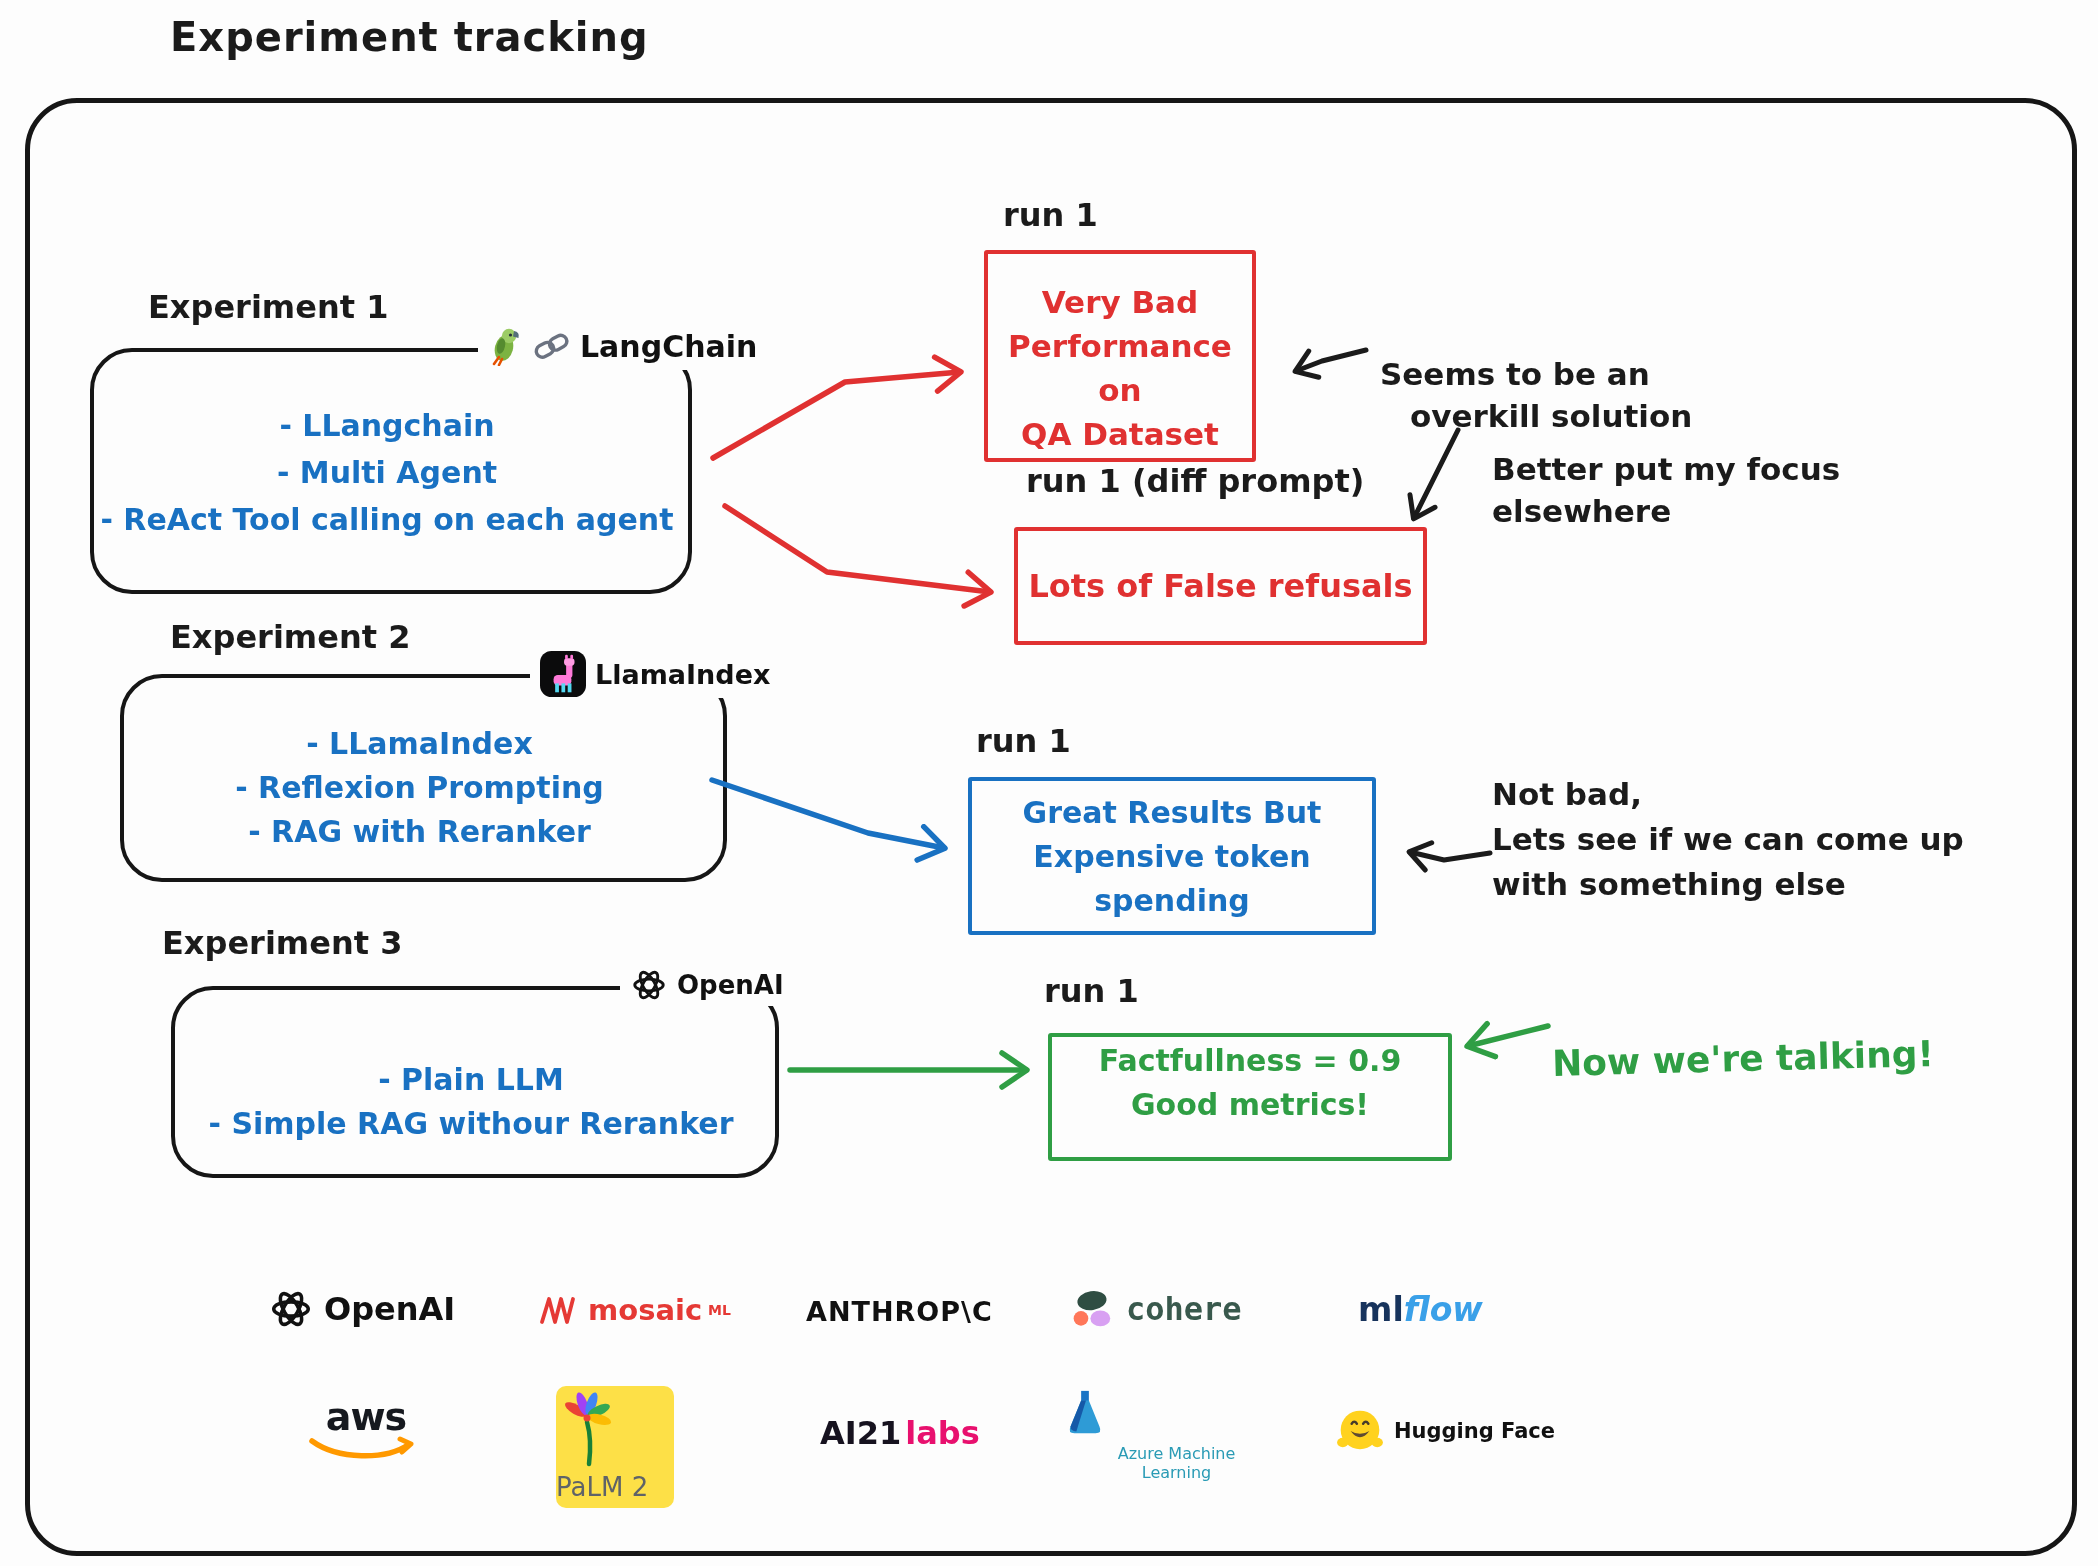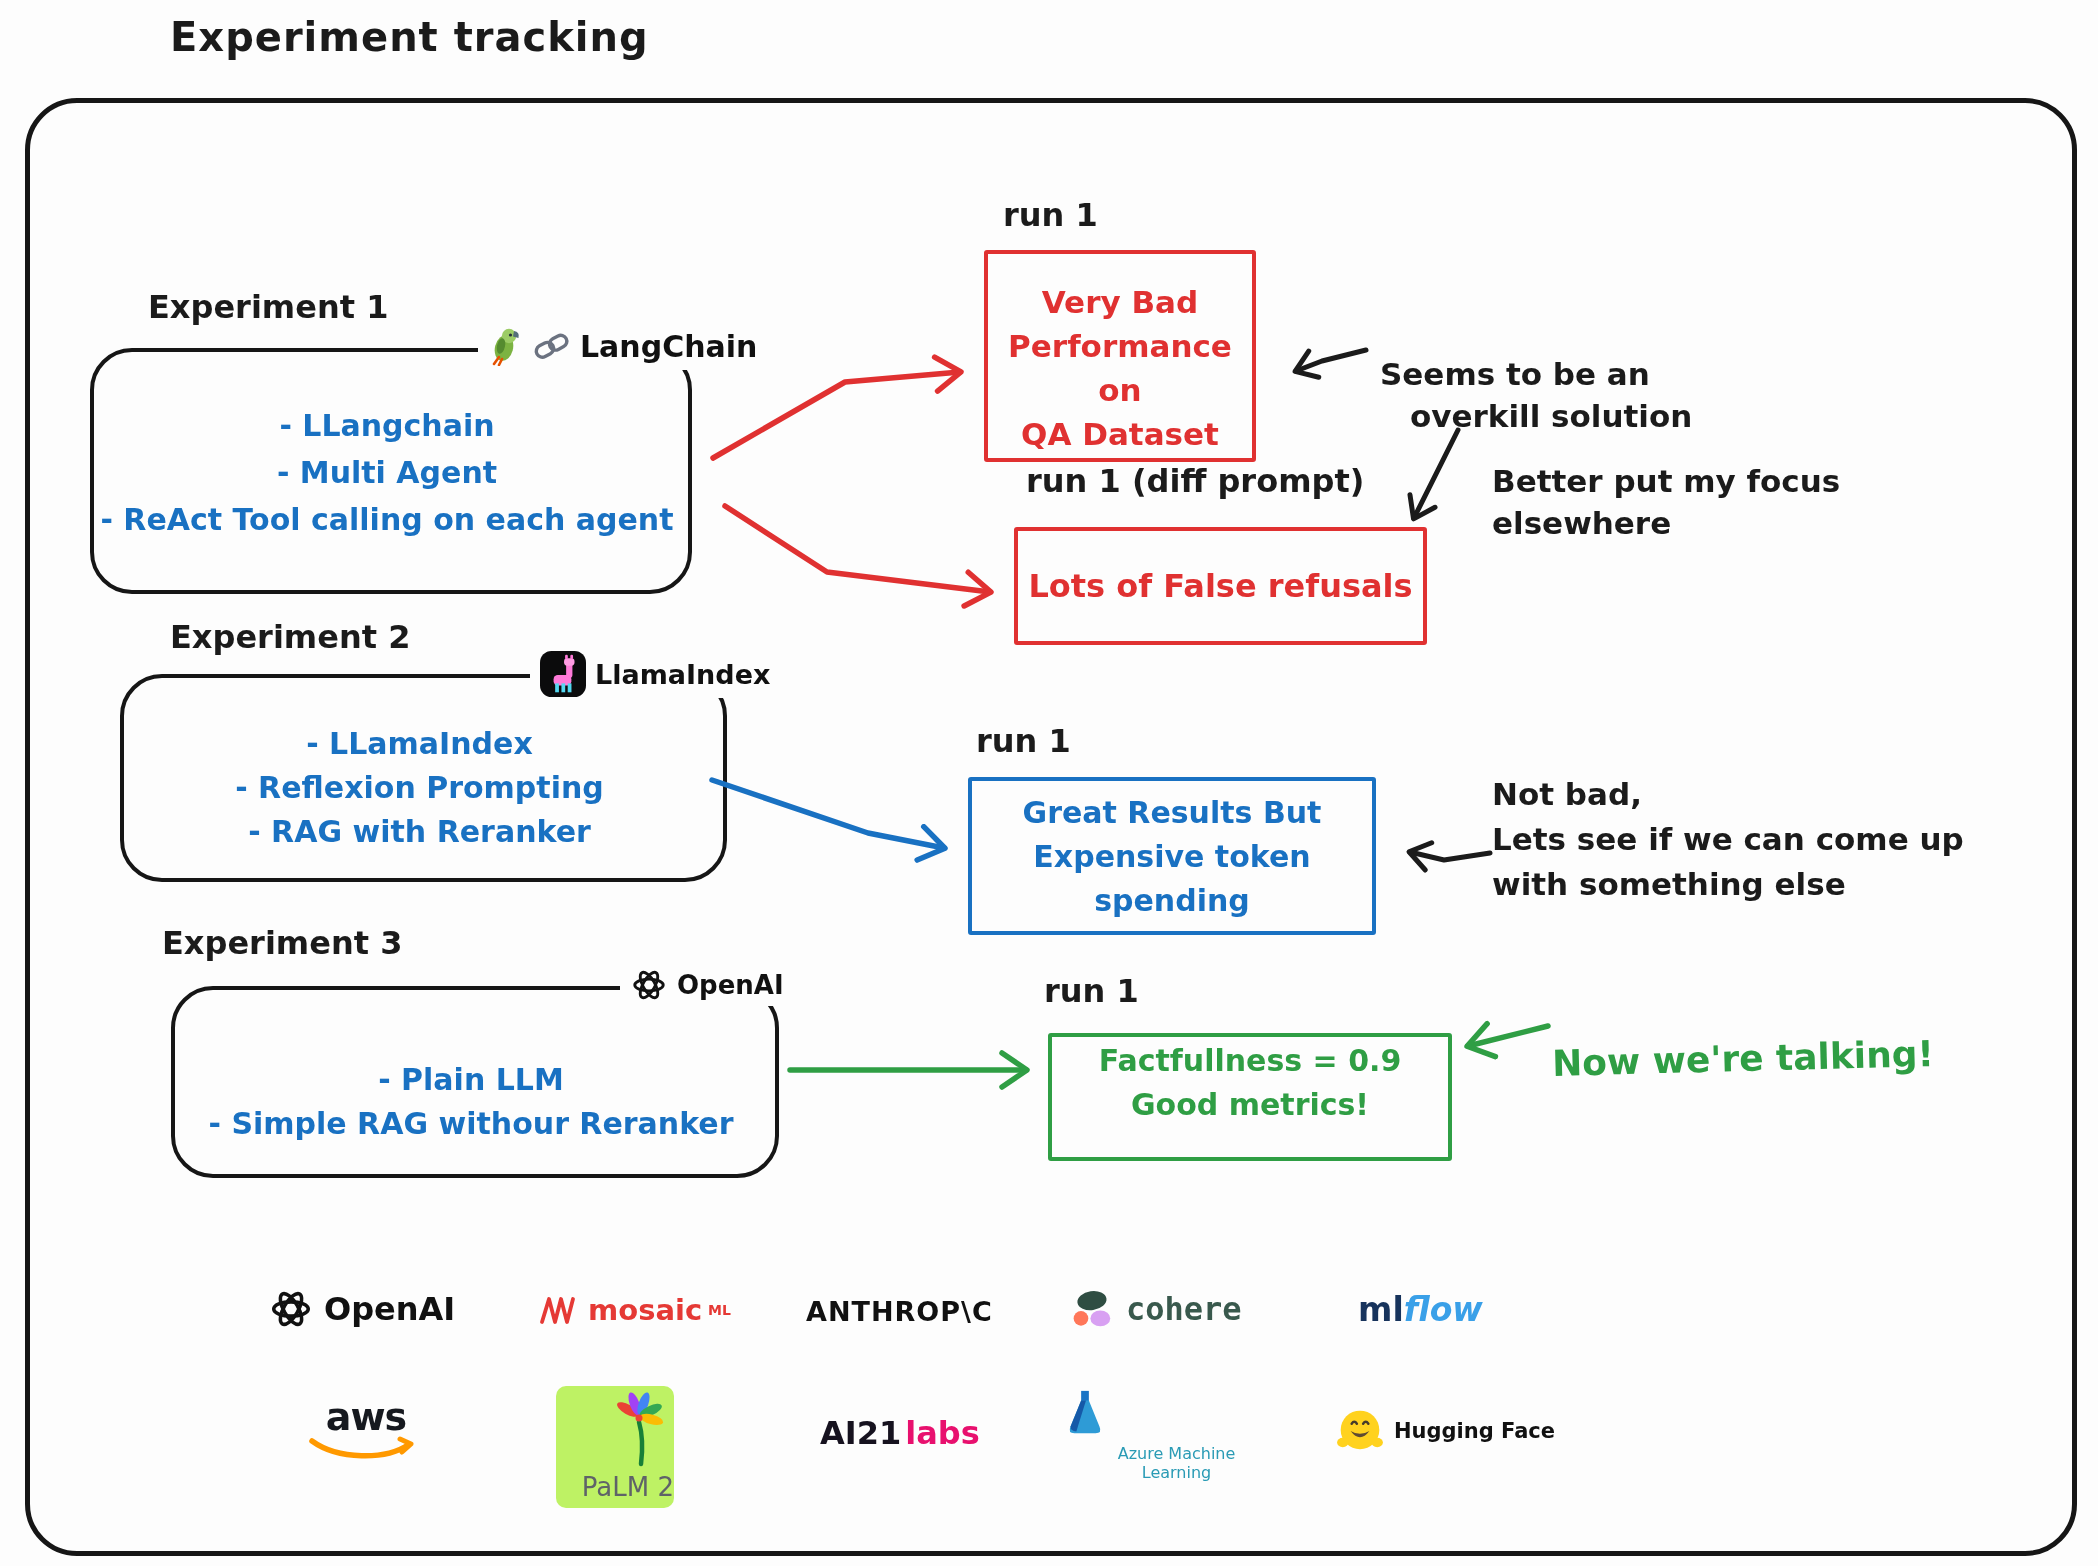--- a/index.html
+++ b/index.html
@@ -142,21 +142,21 @@
   <div class="abs note" style="left:1380px;top:316px;margin-top:37px;">
     <div>Seems to be an</div>
     <div style="padding-left:30px;">overkill solution</div>
   </div>
 
   <div class="abs hand runlabel" style="left:1026px;top:462px;">run 1 (diff prompt)</div>
   <div class="abs runbox red-b" style="left:1014px;top:527px;width:405px;height:110px;">
     <div class="line red" style="font-size:32px;line-height:110px;">Lots of False refusals</div>
   </div>
 
-  <div class="abs note" style="left:1492px;top:460px;">
+  <div class="abs note" style="left:1492px;top:448px;">
     <div>Better put my focus</div>
     <div>elsewhere</div>
   </div>
 
   <div class="abs hand runlabel" style="left:976px;top:722px;">run 1</div>
   <div class="abs runbox blue-b" style="left:968px;top:777px;width:400px;height:140px;padding-top:10px;">
     <div class="line blue" style="font-size:30px;line-height:44px;">Great Results But</div>
     <div class="line blue" style="font-size:30px;line-height:44px;">Expensive token</div>
     <div class="line blue" style="font-size:30px;line-height:44px;">spending</div>
   </div>
@@ -221,21 +221,21 @@
   <div class="abs" style="left:306px;top:1398px;width:120px;text-align:center;">
     <div style="font-size:38px;font-weight:800;letter-spacing:-1px;color:#16191f;line-height:38px;">aws</div>
     <span>
       <svg width="112" height="28" viewBox="0 0 112 28">
         <path d="M6,5 C32,24 80,24 102,9" fill="none" stroke="#ff9900" stroke-width="5.5" stroke-linecap="round"></path>
         <path d="M94,3 L105,8 L96,16" fill="none" stroke="#ff9900" stroke-width="5" stroke-linecap="round" stroke-linejoin="round"></path>
       </svg>
     </span>
   </div>
 
-  <div class="abs" style="left:556px;top:1386px;width:118px;height:122px;background:#bef264;border-radius:10px;text-align:right;">
+  <div class="abs" style="left:556px;top:1386px;width:118px;height:122px;background:#fde047;border-radius:10px;text-align:left;">
     <span style="display:inline-block;margin-top:4px;">
       <svg width="66" height="78" viewBox="0 0 64 78">
         <path d="M32,74 C34,58 34,46 30,32" fill="none" stroke="#188038" stroke-width="4.5" stroke-linecap="round"></path>
         <g>
           <g transform="rotate(-150 30 26)">
               <ellipse cx="43" cy="26" rx="12" ry="4.8" fill="#ea4335"></ellipse>
             </g>
           <g transform="rotate(-110 30 26)">
               <ellipse cx="43" cy="26" rx="12" ry="4.8" fill="#a142f4"></ellipse>
             </g>

